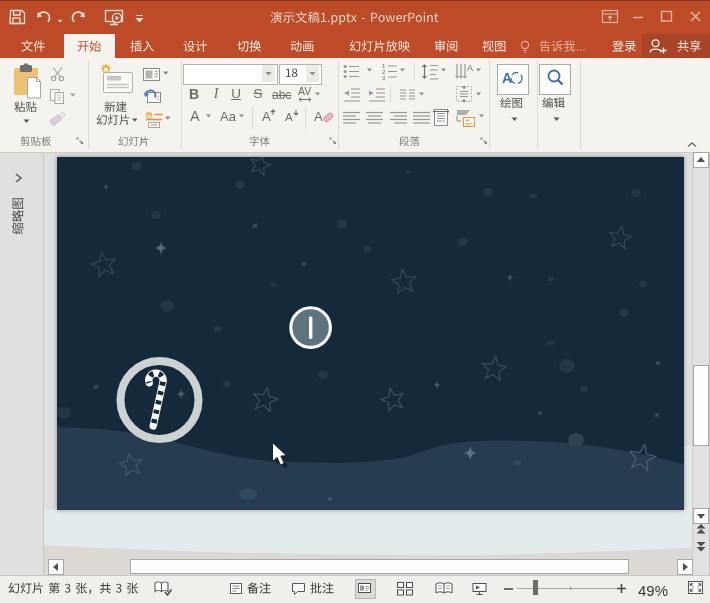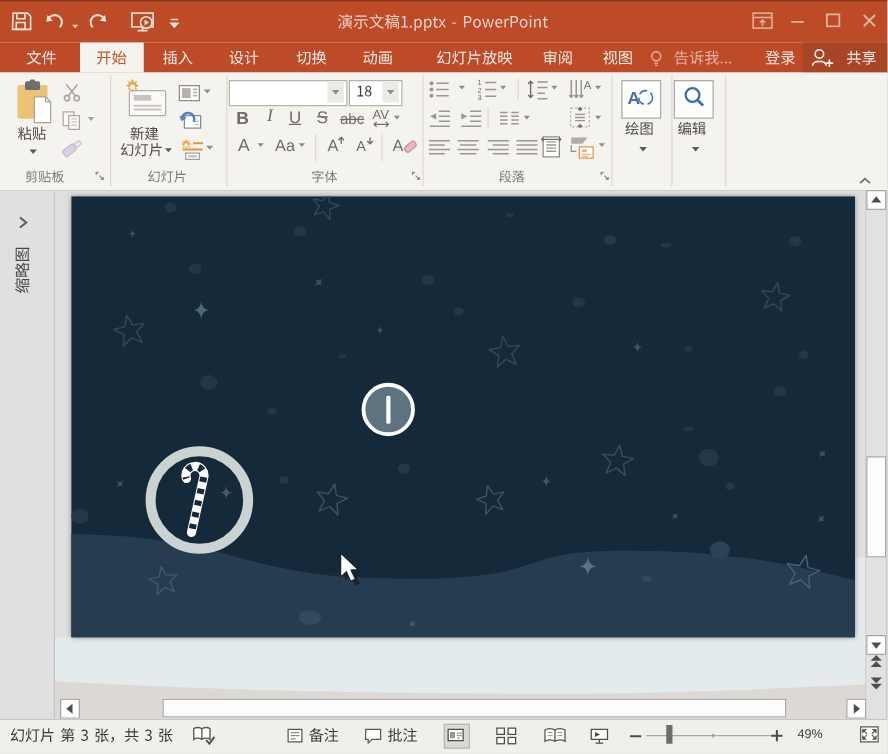--- a/index.html
+++ b/index.html
@@ -690,21 +690,21 @@
   </svg>
 <svg style="position:absolute;left:503px;top:586px;" width="12" height="6" viewBox="0 0 12 6">
     <path d="M1,3 h9" stroke="#4e4c4a" stroke-width="1.6"></path>
   </svg>
 <div style="position:absolute;left:517px;top:588px;width:106px;height:1px;background:#aaa8a4"></div>
 <div style="position:absolute;left:533px;top:580px;width:5px;height:15px;background:#6e6c68"></div>
 <div style="position:absolute;left:570px;top:587px;width:1px;height:3px;background:#8a8885"></div>
 <svg style="position:absolute;left:616px;top:584px;" width="12" height="10" viewBox="0 0 12 10">
     <path d="M1,4.5 h9 M5.5,0 v9" stroke="#4e4c4a" stroke-width="1.6"></path>
   </svg>
-<div style="position:absolute;left:638px;top:582px;font-size:10px;color:#3c3a38">49%</div>
+<div style="position:absolute;left:638px;top:582px;font-size:15px;color:#3c3a38">49%</div>
 <svg style="position:absolute;left:687px;top:579px;" width="18" height="18" viewBox="0 0 18 18">
     <rect x="1.5" y="2.5" width="14" height="12" fill="#fff" stroke="#5a5855"></rect>
 <g stroke="#5a5855" fill="#5a5855" stroke-width=".9">
 <path d="M4,5.5 l2.5,2.5 M13,5.5 l-2.5,2.5 M4,11.5 l2.5,-2.5 M13,11.5 l-2.5,-2.5" fill="none"></path>
 <path d="M3.2,4.7 h2.3 l-2.3,2.3 z M13.8,4.7 h-2.3 l2.3,2.3 z M3.2,12.3 h2.3 l-2.3,-2.3 z M13.8,12.3 h-2.3 l2.3,-2.3 z"></path>
 </g>
   </svg>
 <svg width="0" height="0" style="position:absolute">
     <defs>
       <path id="g6f14" d="M672 62C745 23 840 -37 887 -74L944 -27C894 11 799 67 727 103ZM487 95C432 50 341 8 260 -19C277 -32 304 -60 316 -75C396 -41 495 14 558 67ZM95 772C147 745 216 704 250 678L295 738C259 764 190 802 139 826ZM36 501C87 476 155 438 190 413L232 475C197 498 128 534 78 556ZM65 -10 132 -56C179 36 234 159 276 264L217 309C172 197 110 68 65 -10ZM536 829C550 804 565 772 575 745H309V582H378V681H857V582H929V745H659C648 775 629 815 610 845ZM410 255H576V170H410ZM648 255H820V170H648ZM410 396H576V311H410ZM648 396H820V311H648ZM380 591V529H576V454H343V111H890V454H648V529H850V591Z"></path>

